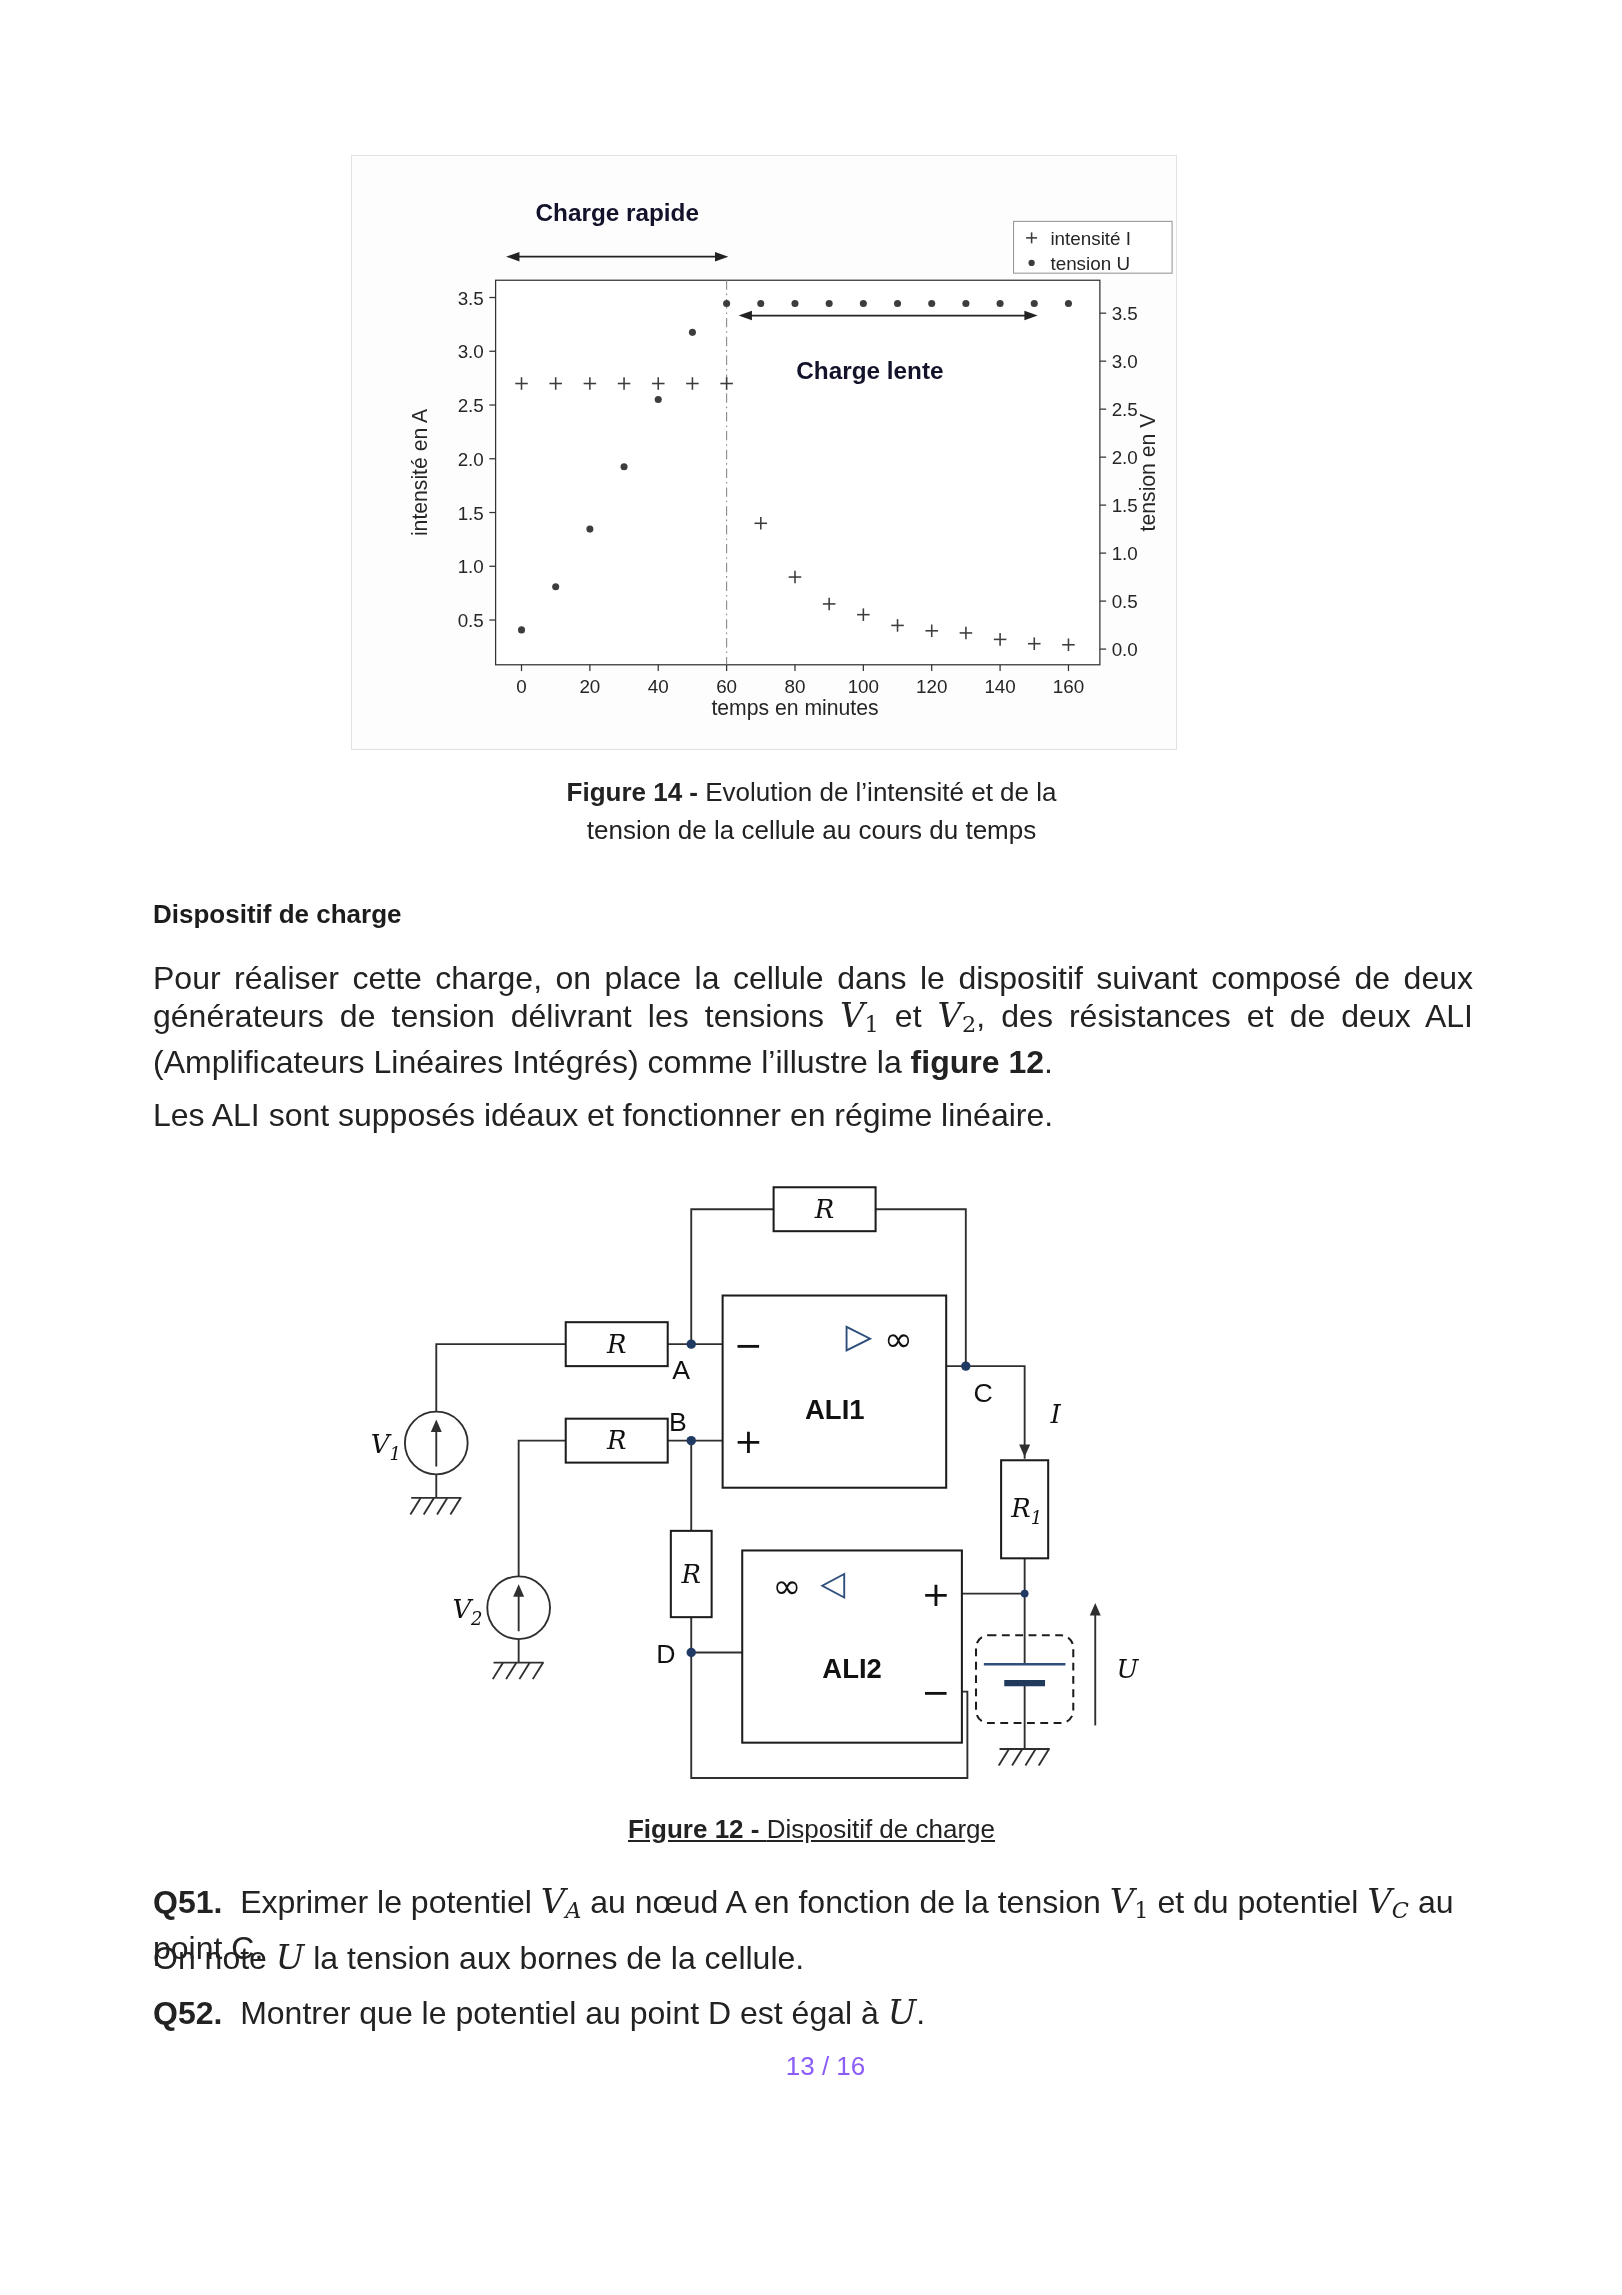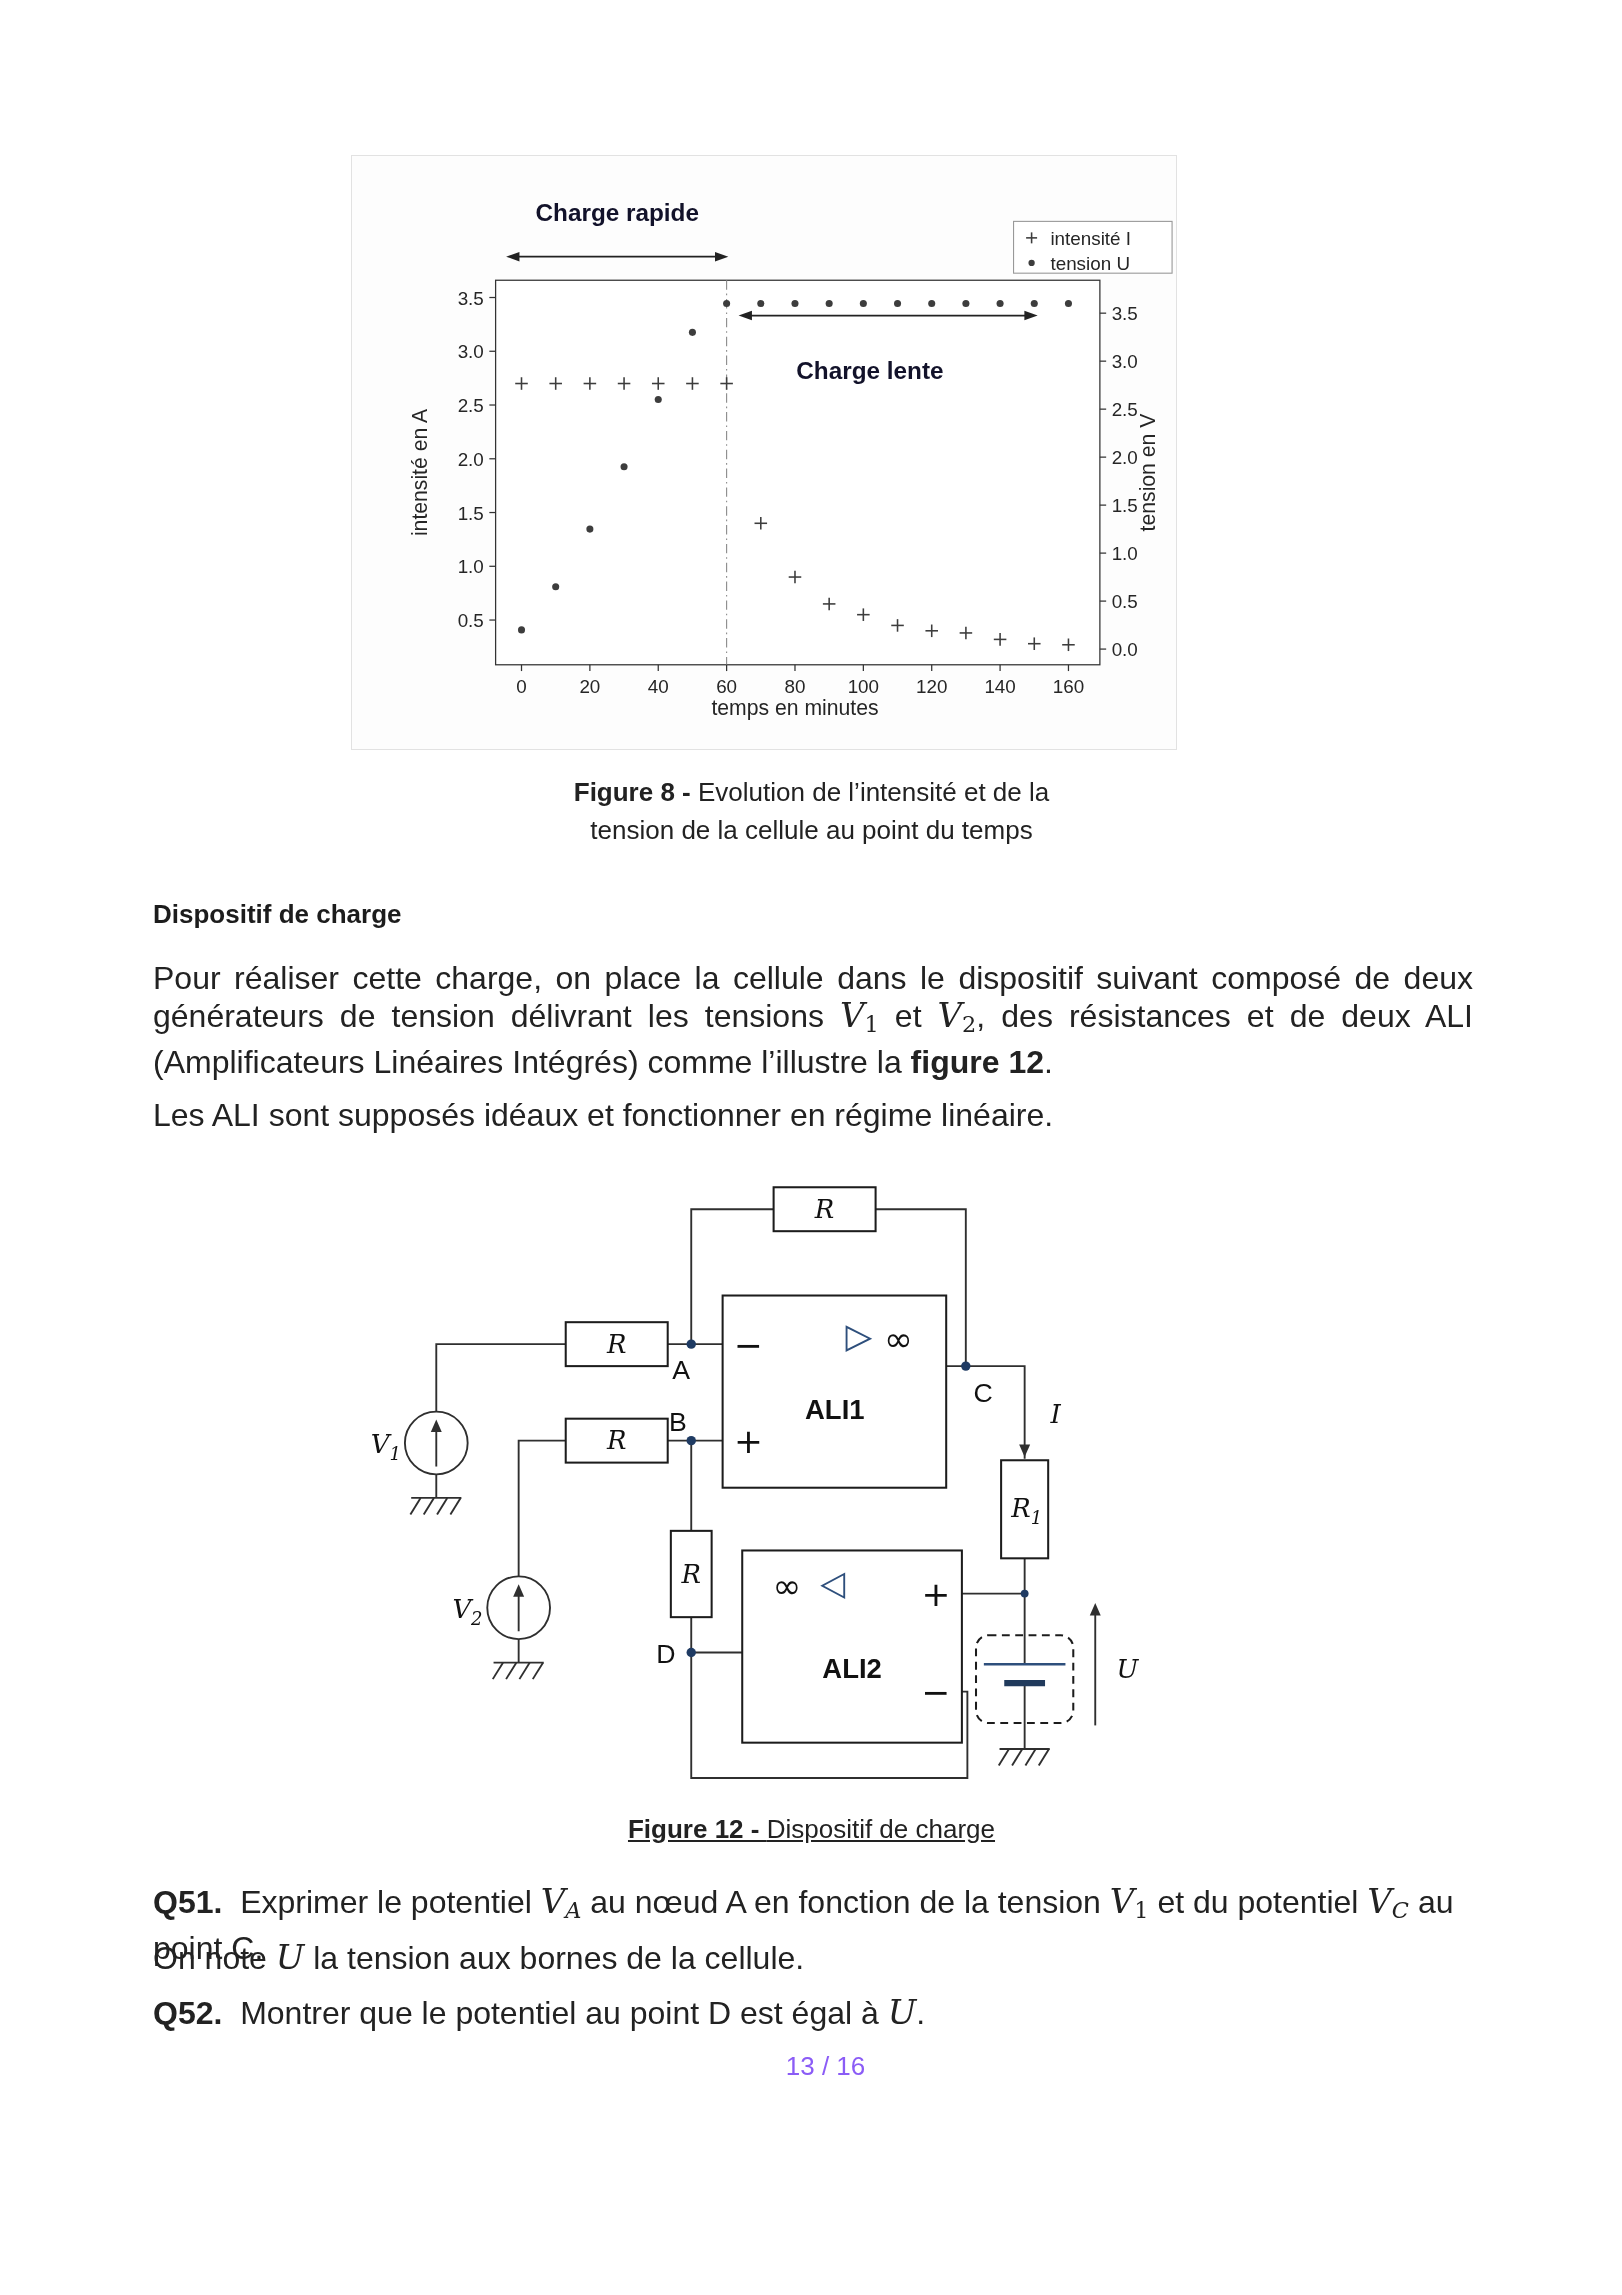--- a/index.html
+++ b/index.html
@@ -157,22 +157,22 @@
         <rect x="843" y="83" width="202" height="66" fill="#ffffff" stroke="#999" stroke-width="1.4"></rect>
         <line x1="859" y1="104" x2="873" y2="104" stroke="#3d3d3d" stroke-width="2"></line>
         <line x1="866" y1="97" x2="866" y2="111" stroke="#3d3d3d" stroke-width="2"></line>
         <text x="890" y="113" class="chart-tick">intensité I</text>
         <circle cx="866" cy="136" r="4" fill="#3d3d3d"></circle>
         <text x="890" y="145" class="chart-tick">tension U</text>
       </svg>
   </div>
 
   <div class="caption" style="top:773px;">
-    <div><span class="seg-b">Figure 8 - </span><span class="seg-n">Evolution de l’intensité et de la</span></div>
-    <div>tension de la cellule au point du temps</div>
+    <div><span class="seg-b">Figure 14 - </span><span class="seg-n">Evolution de l’intensité et de la</span></div>
+    <div>tension de la cellule au cours du temps</div>
   </div>
 
   <div class="heading" style="top:899px;">Dispositif de charge</div>
 
   <div class="para just" style="top:959px;"><span class="seg-n">Pour réaliser cette charge, on place la cellule dans le dispositif suivant composé de deux générateurs de tension délivrant les tensions </span><span class="seg-m">V</span><span class="seg-ms">1</span><span class="seg-n"> et </span><span class="seg-m">V</span><span class="seg-ms">2</span><span class="seg-n">, des résistances et de deux ALI (Amplificateurs Linéaires Intégrés) comme l’illustre la </span><span class="seg-b">figure 12</span><span class="seg-n">.</span></div>
 
   <div class="para" style="top:1096px;">Les ALI sont supposés idéaux et fonctionner en régime linéaire.</div>
 
   <div class="fig12">
     <svg viewBox="0 0 1060 812" width="832" height="637">

